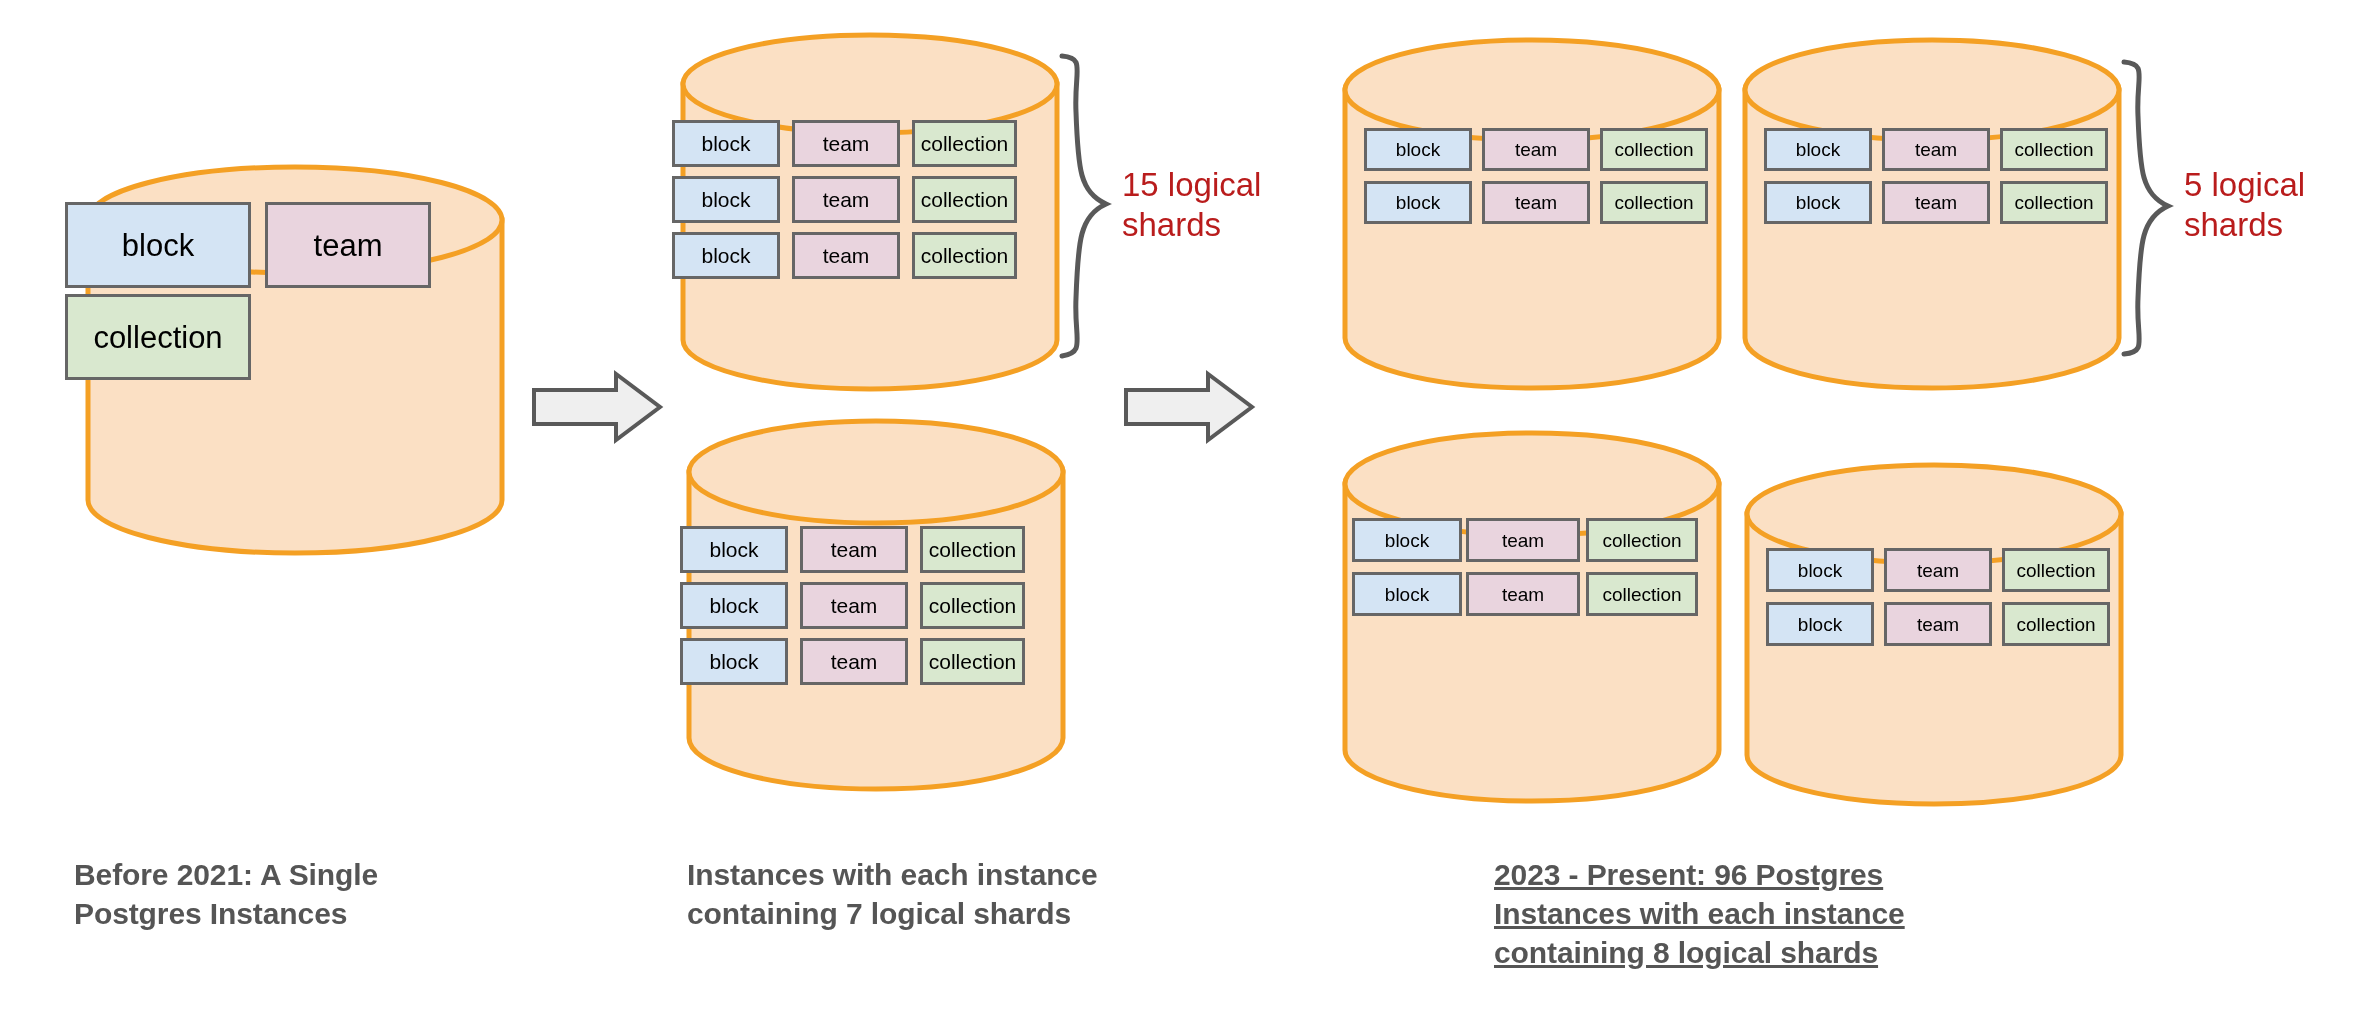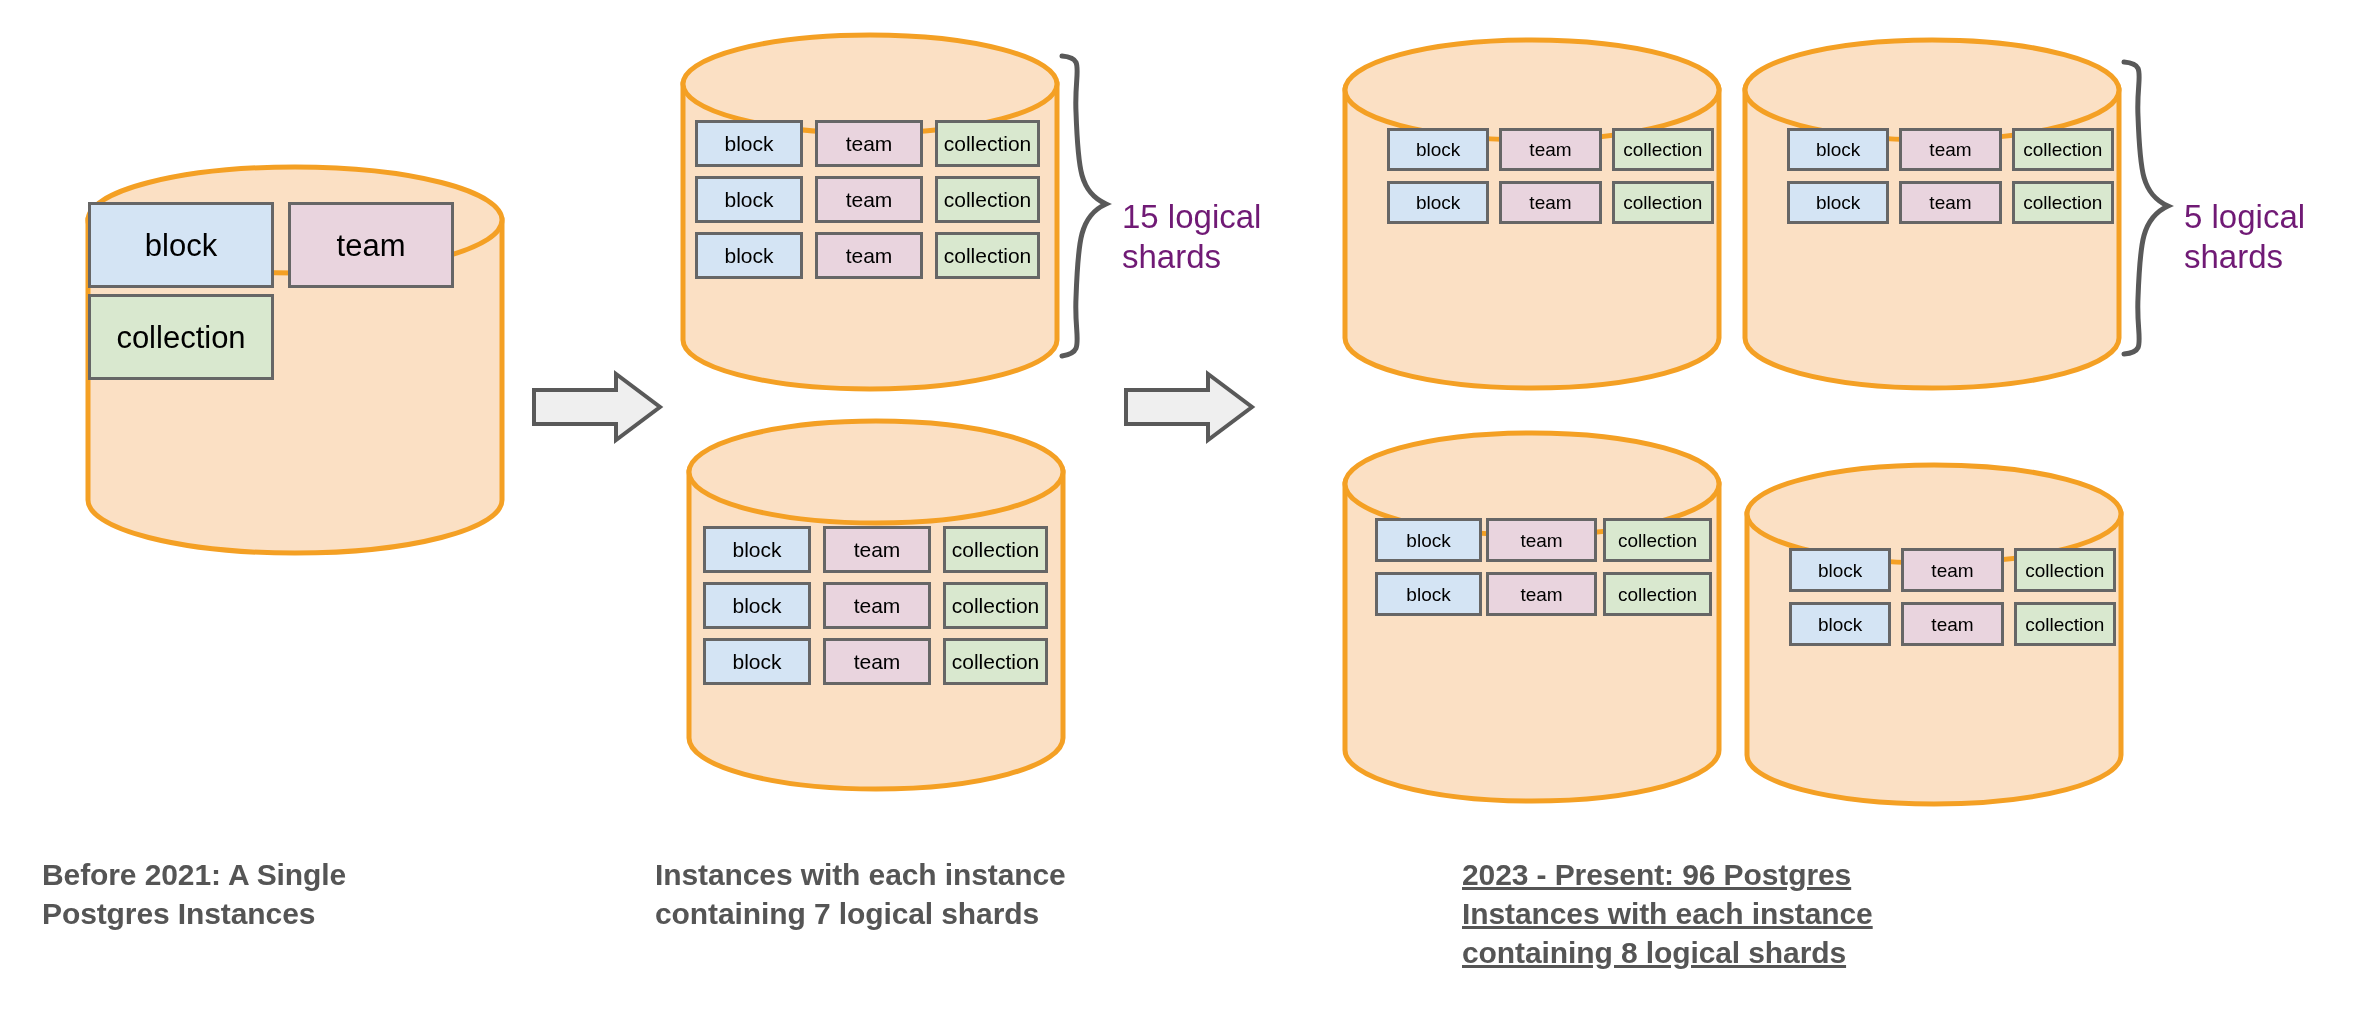--- a/index.html
+++ b/index.html
@@ -34,21 +34,20 @@
   }
   .shard-grid {
     position: absolute;
     display: flex;
     flex-direction: column;
     box-sizing: border-box;
   }
   .shard-row {
     display: flex;
     flex-direction: row;
-    margin-left: 23px;
   }
   .shard {
     box-sizing: border-box;
     border: 3px solid #666666;
     display: flex;
     align-items: center;
     justify-content: center;
     color: #000000;
     line-height: 1;
     white-space: nowrap;
@@ -59,28 +58,28 @@
   .shard.collection { background: #d9e8cf; }
 
   .caption {
     position: absolute;
     font-weight: bold;
     color: #555555;
     font-size: 30px;
     line-height: 1.30;
     font-family: "Liberation Sans", sans-serif;
     letter-spacing: -0.1px;
+    margin-left: 32px;
   }
   .brace-label {
     position: absolute;
-    color: #701a75;
+    color: #b91c1c;
     font-size: 33px;
     line-height: 1.22;
     font-family: "Liberation Sans", sans-serif;
-    margin-top: 32px;
   }
   .arrow-wrap, .brace-wrap {
     position: absolute;
   }
   .arrow-wrap svg, .brace-wrap svg { display: block; overflow: visible; }
 </style>
 </head>
 <body>
 
 <div id="stage">

